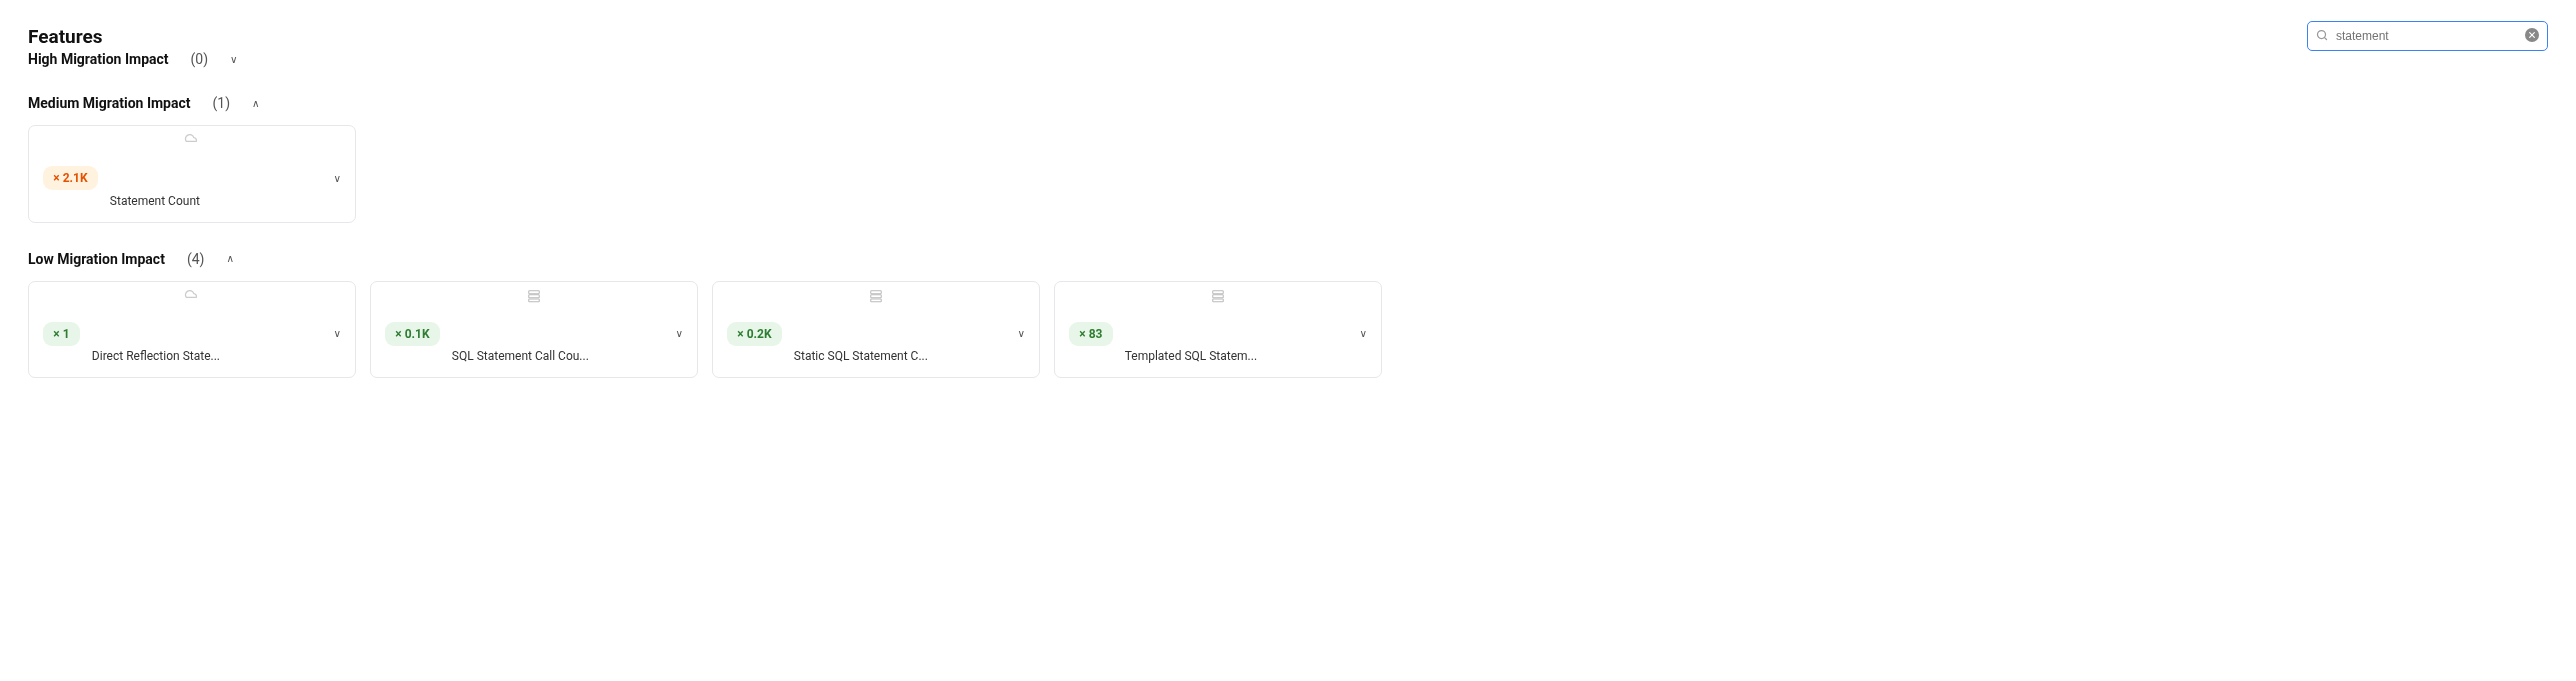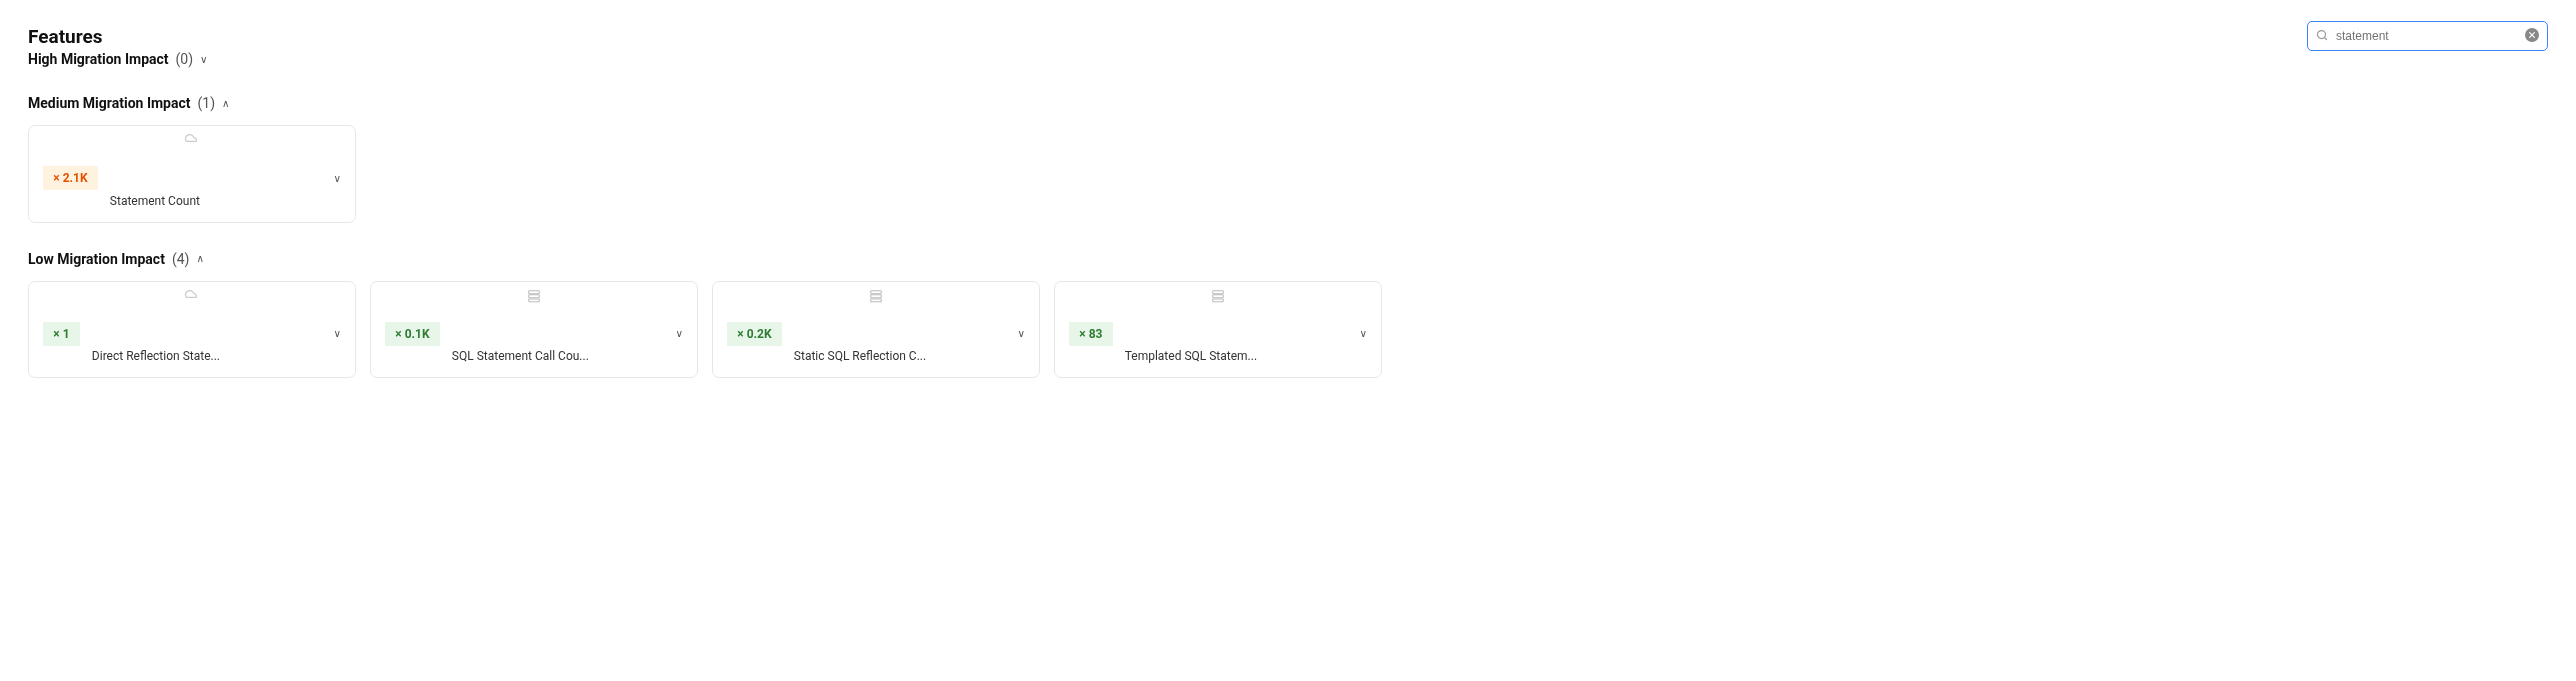--- a/index.html
+++ b/index.html
@@ -61,21 +61,21 @@
       line-height: 1;
     }
 
     .section {
       margin-bottom: 28px;
     }
 
     .section-header {
       display: flex;
       align-items: center;
-      gap: 7px;
+      gap: 22px;
       margin-bottom: 14px;
       cursor: pointer;
     }
 
     .section-title {
       font-size: 14px;
       font-weight: 700;
       color: #111;
     }
 
@@ -116,21 +116,21 @@
     }
 
     .card-body {
       display: flex;
       align-items: center;
       padding: 14px 14px 14px 14px;
       margin-top: 8.6px;
     }
 
     .card-badge {
-      border-radius: 1px;
+      border-radius: 9px;
       padding: 5.2px 10.3px;
       font-size: 12px;
       font-weight: 700;
       margin-right: 12px;
       white-space: nowrap;
       flex-shrink: 0;
     }
 
     .badge-orange {
       background-color: #fff3e0;
@@ -235,21 +235,21 @@
           </div>
         </div>
         <div class="feature-card">
           <span class="card-top-icon"><svg width="14" height="14" viewBox="0 0 24 24" fill="none" stroke="#bbb" stroke-width="1.8" stroke-linecap="round" stroke-linejoin="round">
       <rect x="3" y="3" width="18" height="5" rx="1"></rect>
       <rect x="3" y="10" width="18" height="5" rx="1"></rect>
       <rect x="3" y="17" width="18" height="5" rx="1"></rect>
     </svg></span>
           <div class="card-body">
             <span class="card-badge badge-green">× 0.2K</span>
-            <span class="card-label">Static SQL Reflection C...</span>
+            <span class="card-label">Static SQL Statement C...</span>
             <span class="card-chevron">∨</span>
           </div>
         </div>
         <div class="feature-card">
           <span class="card-top-icon"><svg width="14" height="14" viewBox="0 0 24 24" fill="none" stroke="#bbb" stroke-width="1.8" stroke-linecap="round" stroke-linejoin="round">
       <rect x="3" y="3" width="18" height="5" rx="1"></rect>
       <rect x="3" y="10" width="18" height="5" rx="1"></rect>
       <rect x="3" y="17" width="18" height="5" rx="1"></rect>
     </svg></span>
           <div class="card-body">

